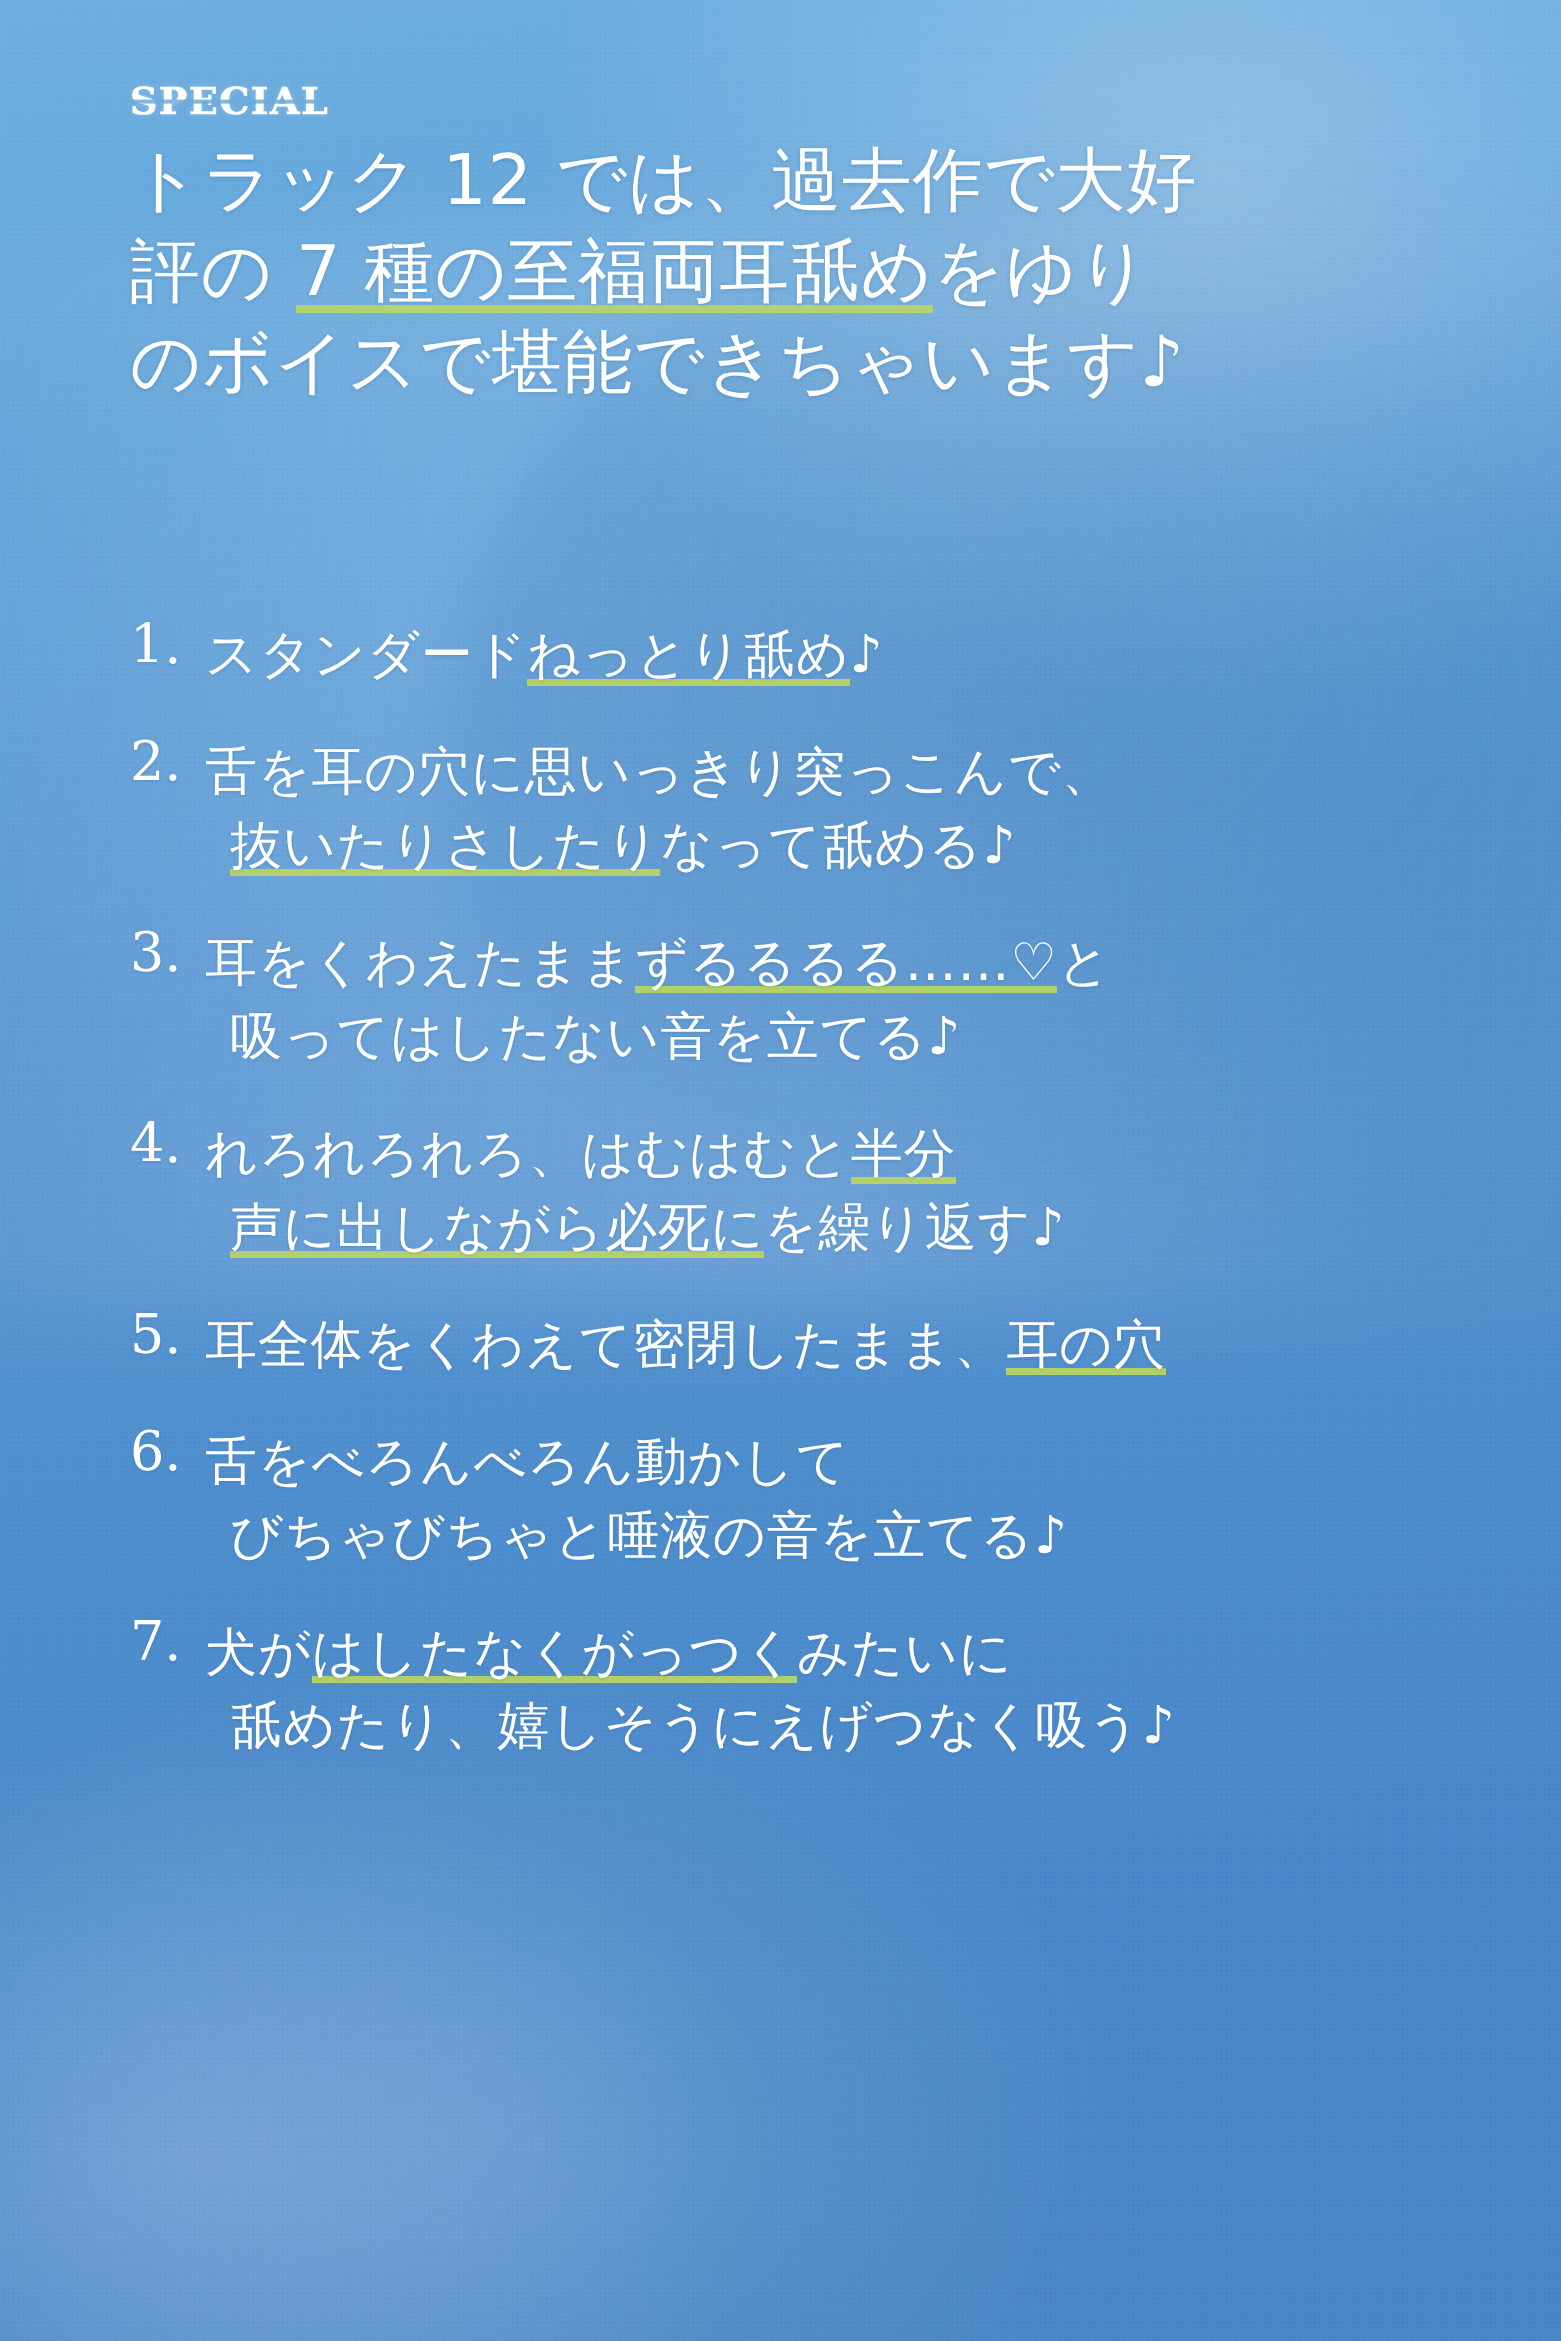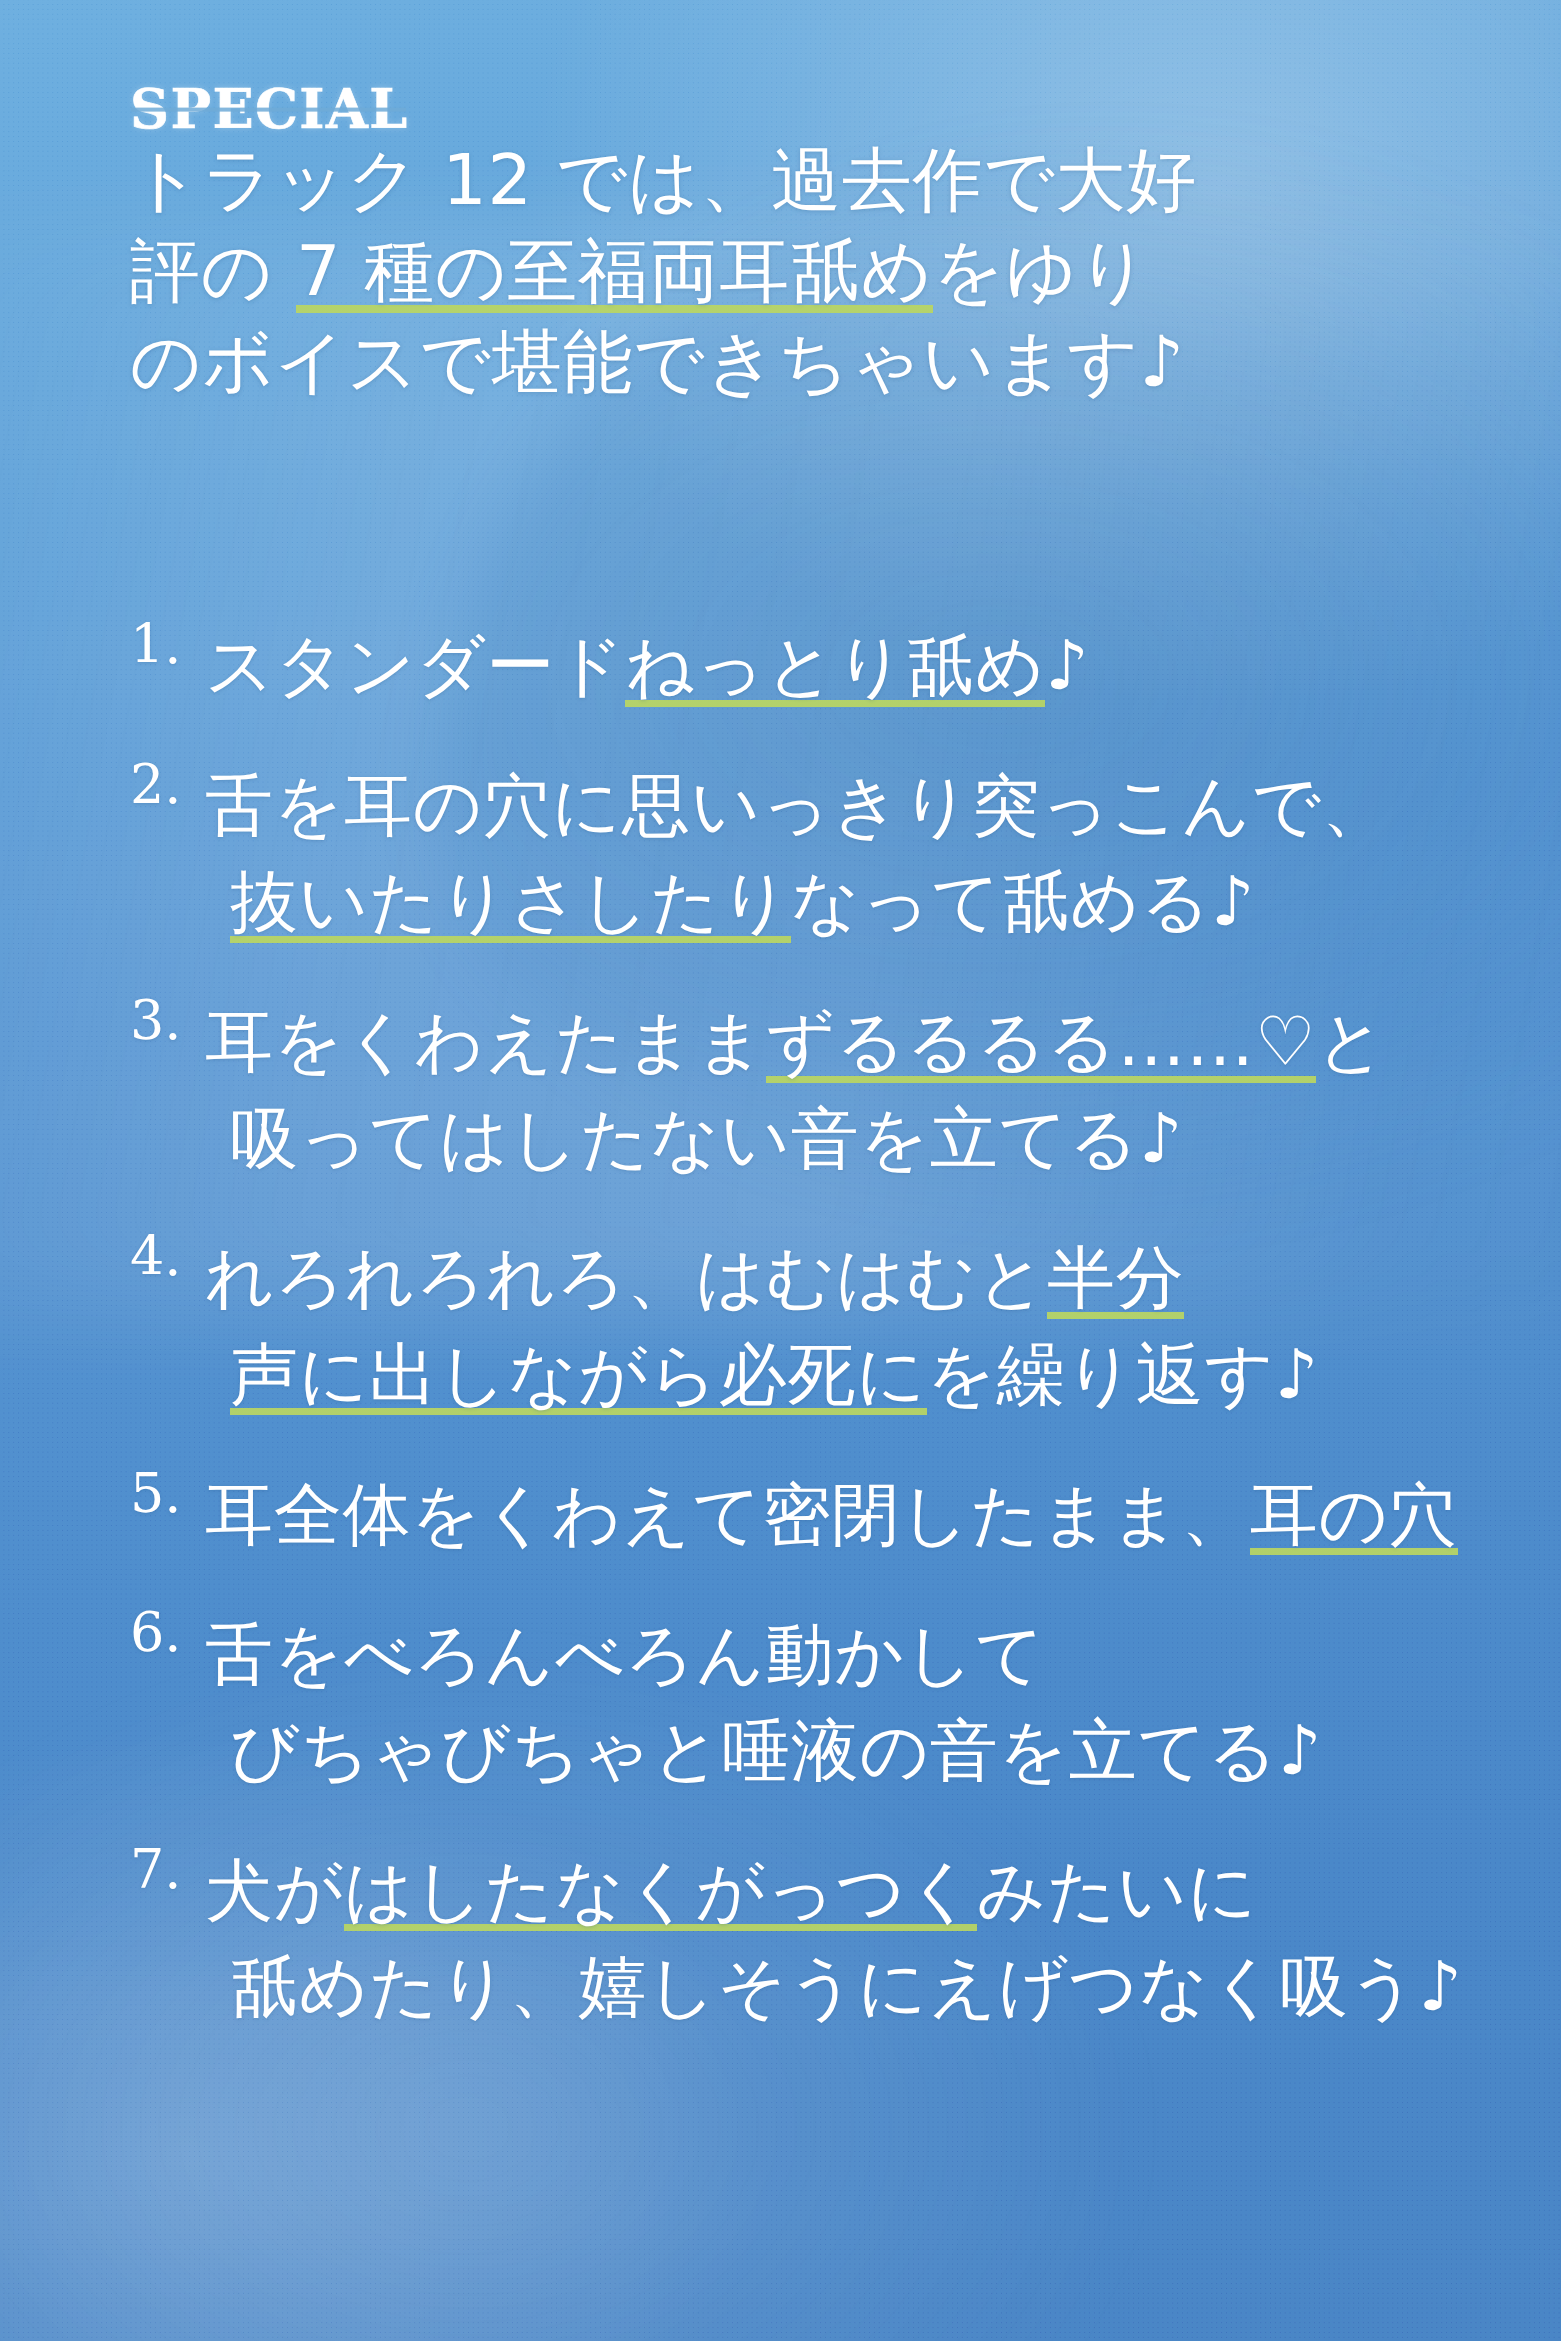--- a/index.html
+++ b/index.html
@@ -78,21 +78,21 @@
     inset: 0;
     padding: 0;
   }
 
   .eyebrow {
     position: absolute;
     left: 130px;
     top: 82px;
     font-family: "DejaVu Serif", "Liberation Serif", serif;
     font-weight: 700;
-    font-size: 54px;
+    font-size: 38px;
     letter-spacing: 1.4px;
     color: #ffffff;
     -webkit-text-stroke: 0.7px rgba(255,255,255,0.9);
     text-shadow: 0 0 7px rgba(255,255,255,0.25);
     line-height: 1;
   }
   .eyebrow::after {
     content: "";
     position: absolute;
     left: 1.4px;
@@ -148,21 +148,21 @@
     width: 75px;
     font-family: "DejaVu Serif", "Liberation Serif", serif;
     font-size: 54px;
     line-height: 1.16;
     font-weight: 400;
     color: #ffffff;
     letter-spacing: 0;
   }
   .body {
     flex: 1 1 auto;
-    font-size: 68px;
+    font-size: 52px;
     line-height: 1.42;
     letter-spacing: 0.7px;
     font-weight: 500;
     padding-top: 4.2px;
   }
   .body .line { display: block; white-space: nowrap; }
   .body .indent { padding-left: 25px; }
 </style>
 </head>
 <body>

